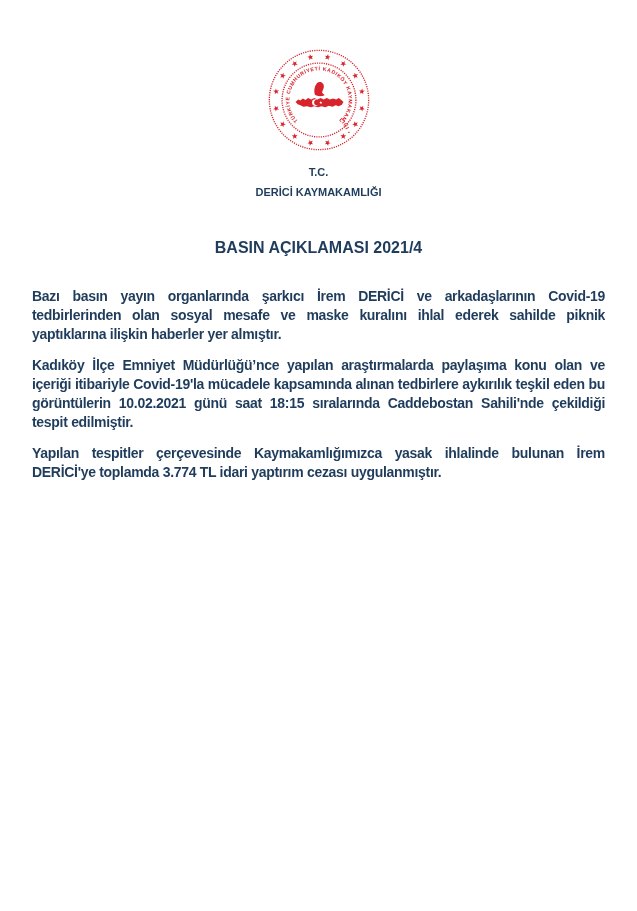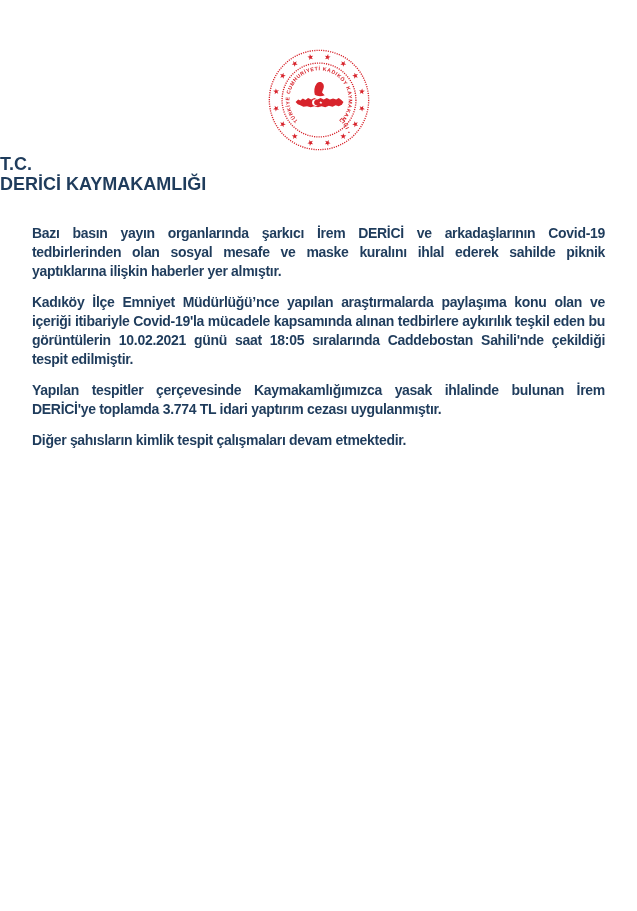--- a/index.html
+++ b/index.html
@@ -34,25 +34,25 @@
   .ring-text{
     fill:var(--seal-red);
     font-family:"Liberation Sans",sans-serif;
     font-weight:bold;
     font-size:10px;
     letter-spacing:1.1px;
   }
   .emblem-red{fill:var(--seal-red);}
   .emblem-white{fill:#ffffff;}
   .org{
-    margin-top:2px;
-    text-align:left;
+    margin-top:10px;
+    text-align:center;
     color:var(--text-color);
     font-weight:bold;
-    font-size:18px;
+    font-size:11px;
     line-height:20px;
   }
   .title{
     margin:36px 0 0 0;
     text-align:center;
     color:var(--text-color);
     font-weight:bold;
     font-size:16px;
     line-height:19px;
   }
@@ -121,21 +121,21 @@
         <use href="#star" class="emblem-white" transform="translate(103.5 105) scale(0.55)"></use>
       </g>
     </svg>
   </div>
 
   <div class="org">
     <div>T.C.</div>
     <div>DERİCİ KAYMAKAMLIĞI</div>
   </div>
 
+  <h1 class="title">BASIN AÇIKLAMASI 2021/4</h1>
 
   <div class="content">
     <p>Bazı basın yayın organlarında şarkıcı İrem DERİCİ ve arkadaşlarının Covid-19 tedbirlerinden olan sosyal mesafe ve maske kuralını ihlal ederek sahilde piknik yaptıklarına ilişkin haberler yer almıştır.</p>
-    <p>Kadıköy İlçe Emniyet Müdürlüğü’nce yapılan araştırmalarda paylaşıma konu olan ve içeriği itibariyle Covid-19'la mücadele kapsamında alınan tedbirlere aykırılık teşkil eden bu görüntülerin 10.02.2021 günü saat 18:05 sıralarında Caddebostan Sahili'nde çekildiği tespit edilmiştir.</p>
+    <p>Kadıköy İlçe Emniyet Müdürlüğü’nce yapılan araştırmalarda paylaşıma konu olan ve içeriği itibariyle Covid-19'la mücadele kapsamında alınan tedbirlere aykırılık teşkil eden bu görüntülerin 10.02.2021 günü saat 18:15 sıralarında Caddebostan Sahili'nde çekildiği tespit edilmiştir.</p>
     <p>Yapılan tespitler çerçevesinde Kaymakamlığımızca yasak ihlalinde bulunan İrem DERİCİ'ye toplamda 3.774 TL idari yaptırım cezası uygulanmıştır.</p>
-    <p>Diğer şahısların kimlik tespit çalışmaları devam etmektedir.</p>
   </div>
 
 </div>
 
 </body></html>

